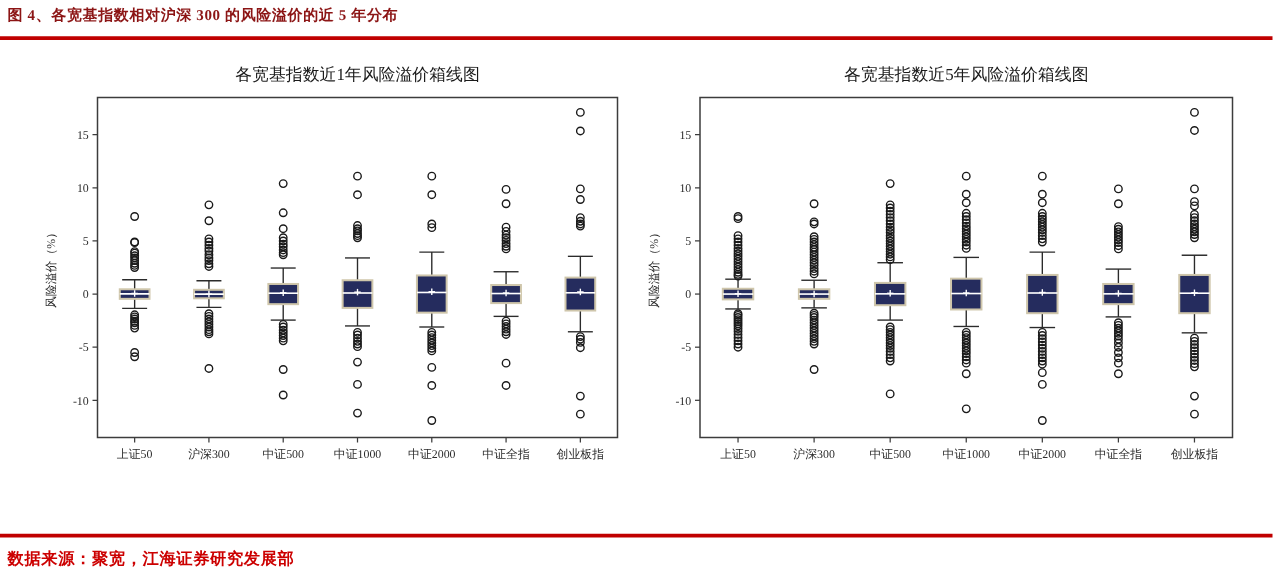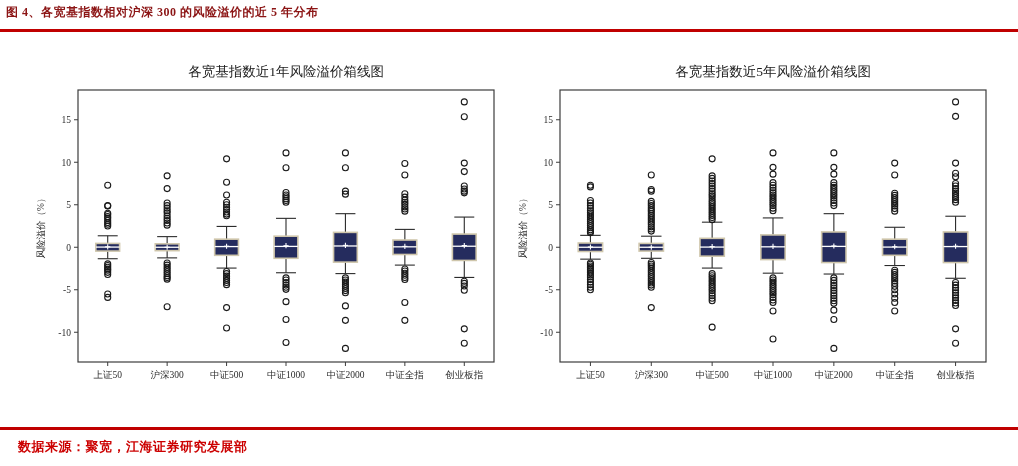--- a/index.html
+++ b/index.html
@@ -15,28 +15,28 @@
   }
   .rule-top{
     position:absolute;left:0;top:29px;width:1018px;height:3px;
     background:#c00000;
   }
   .rule-bottom{
     position:absolute;left:0;top:427px;width:1018px;height:3px;
     background:#c00000;
   }
   .source-note{
-    position:absolute;left:18px;top:438px;
+    position:absolute;left:6px;top:438px;
     font-size:13px;font-weight:bold;color:#cc0000;
     letter-spacing:0.5px;white-space:nowrap;
   }
   .charts-area{
     position:absolute;left:0;top:34px;width:1018px;height:391px;
   }
-  .panel{position:absolute;top:12px;height:391px;text-align:right;}
+  .panel{position:absolute;top:0;height:391px;text-align:right;}
   .panel-left{left:22px;width:482px;}
   .panel-right{left:504px;width:492px;}
   .panel svg{display:block;}
   .frame{fill:#ffffff;stroke:#3c3c3c;stroke-width:1.2;}
   .tick-mark{stroke:#3c3c3c;stroke-width:1;}
   .tick-label{
     font-family:"Liberation Serif","DejaVu Serif",serif;
     font-size:9.5px;fill:#2b2b2b;
   }
   .cat-label{

